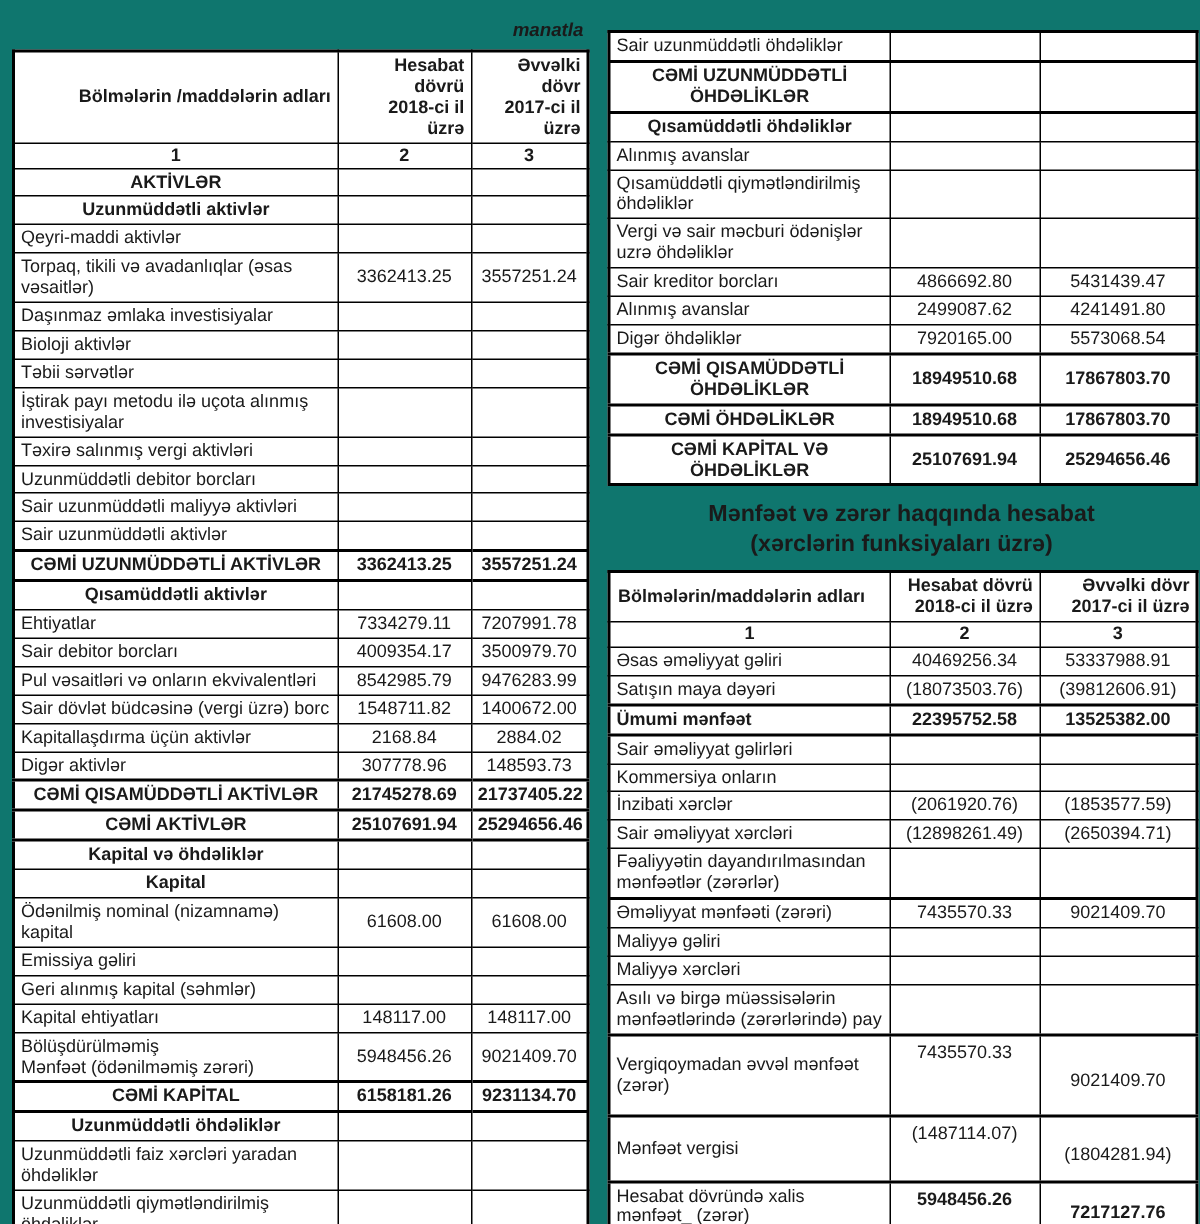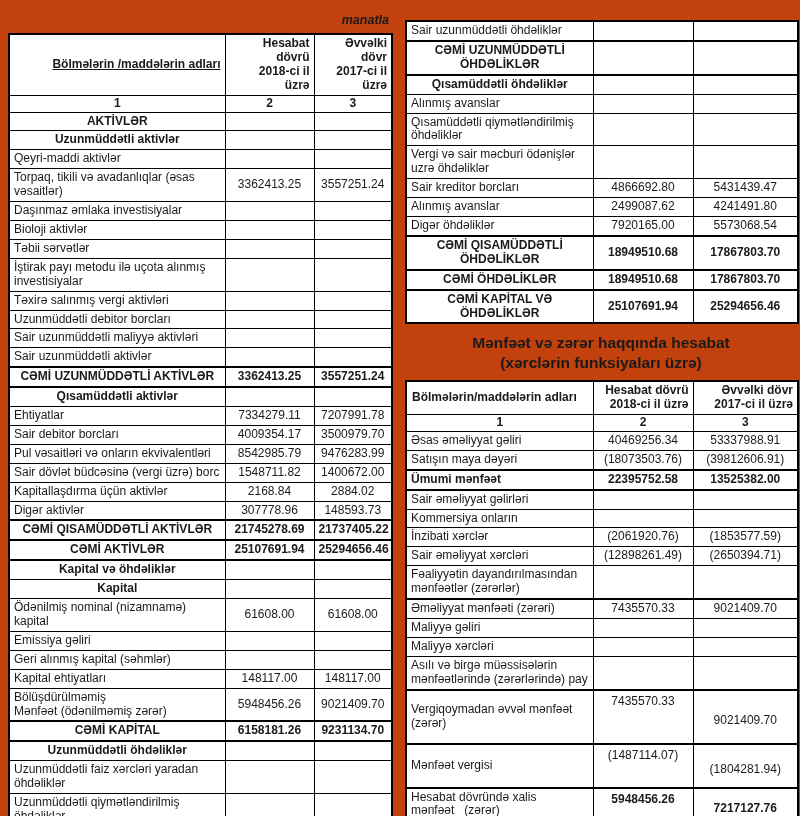--- a/index.html
+++ b/index.html
@@ -1,30 +1,30 @@
 <!DOCTYPE html>
 <html><head>
 <meta charset="utf-8">
 <style>
   html,body{margin:0;padding:0;background:#fff;}
-  .canvas{position:relative;width:800px;height:816px;background:#c2410c;overflow:hidden;
+  .canvas{position:relative;width:800px;height:816px;background:#0f766e;overflow:hidden;
           font-family:"Liberation Sans","DejaVu Sans",sans-serif;color:#1a1a1a;}
   .manatla{position:absolute;left:8px;top:13px;width:381px;text-align:right;
            font-size:12.5px;font-weight:bold;font-style:italic;}
   table.fin{border-collapse:collapse;table-layout:fixed;border:2px solid #000;background:#fff;}
   table.fin td,table.fin th{border:1px solid #000;font-size:12px;line-height:1.16;
            padding:2px 4px;vertical-align:middle;overflow:hidden;}
   
   .left-wrap{position:absolute;left:8px;top:33px;}
   table.left-t{width:383px;}
   
   .right-col{position:absolute;left:405px;top:20px;width:392px;}
   table.right-t{width:392px;}
   th.hcell{font-weight:bold;text-align:right;white-space:pre-line;vertical-align:middle;padding:3px 2px;}
-  th.hname{vertical-align:top;padding-top:4px;text-decoration:underline;}
+  th.hname{vertical-align:top;padding-top:4px;}
   tr.colnum td{font-weight:bold;text-align:center;padding:1px 2px;}
   td.label{text-align:left;white-space:pre-line;}
   td.val{text-align:center;white-space:nowrap;padding:2px 1px;}
   tr.row-section td.label{font-weight:bold;text-align:center;}
   tr.row-total td{border-top-width:2px;border-bottom-width:2px;font-weight:bold;}
   tr.row-total td.label{text-align:center;}
   tr.row-strong td{border-top-width:2px;border-bottom-width:2px;}
   tr.row-strong td.label{font-weight:bold;}
   tr.row-strong td.val{font-weight:bold;}
   tr.heavy-top td{border-top-width:2px;margin-top:44px;}
@@ -203,21 +203,21 @@
             <td class="val val1"></td>
             <td class="val val2"></td>
           </tr>
           <tr class="row-item">
             <td class="label">Kapital ehtiyatları</td>
             <td class="val val1">148117.00</td>
             <td class="val val2">148117.00</td>
           </tr>
           <tr class="row-item">
             <td class="label">Bölüşdürülməmiş
-Mənfəət (ödənilməmiş zərər)</td>
+Mənfəət (ödənilməmiş zərəri)</td>
             <td class="val val1">5948456.26</td>
             <td class="val val2">9021409.70</td>
           </tr>
           <tr class="row-total">
             <td class="label">CƏMİ KAPİTAL</td>
             <td class="val val1">6158181.26</td>
             <td class="val val2">9231134.70</td>
           </tr>
           <tr class="row-section">
             <td class="label">Uzunmüddətli öhdəliklər</td>

